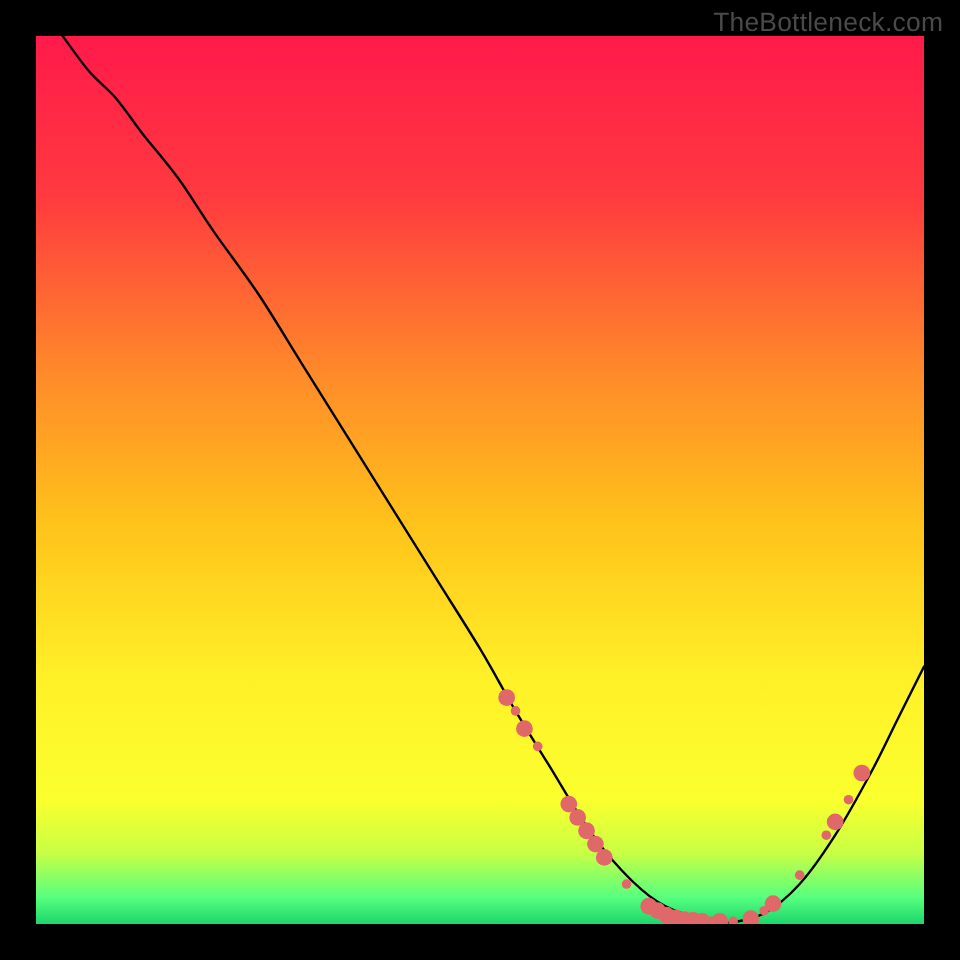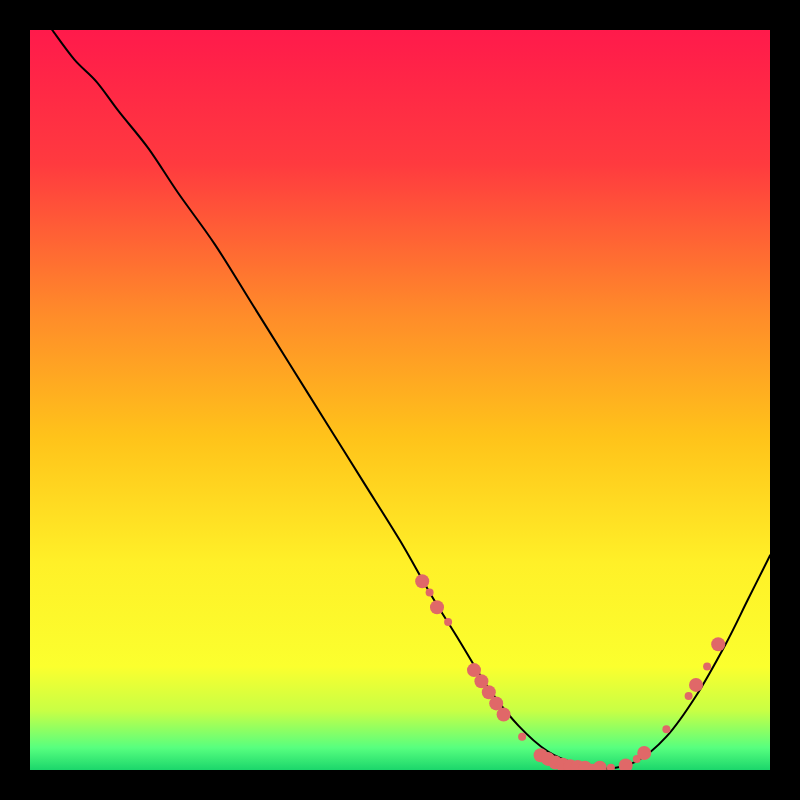--- a/index.html
+++ b/index.html
@@ -34,20 +34,21 @@
     height: 740px;
   }
   .plot svg {
     display: block;
   }
 </style>
 </head>
 <body>
 
 <div class="frame">
+  <div class="attribution">TheBottleneck.com</div>
 
   <div class="plot">
     <svg id="chart-svg" width="740" height="740" viewBox="0 0 740 740">
       <defs>
         <linearGradient id="bg-grad" x1="0" y1="0" x2="0" y2="1">
             <stop offset="0%" stop-color="#ff1a4b"></stop>
             <stop offset="18%" stop-color="#ff3a3f"></stop>
             <stop offset="38%" stop-color="#ff8a2a"></stop>
             <stop offset="55.00000000000001%" stop-color="#ffc31a"></stop>
             <stop offset="72%" stop-color="#fff028"></stop>

